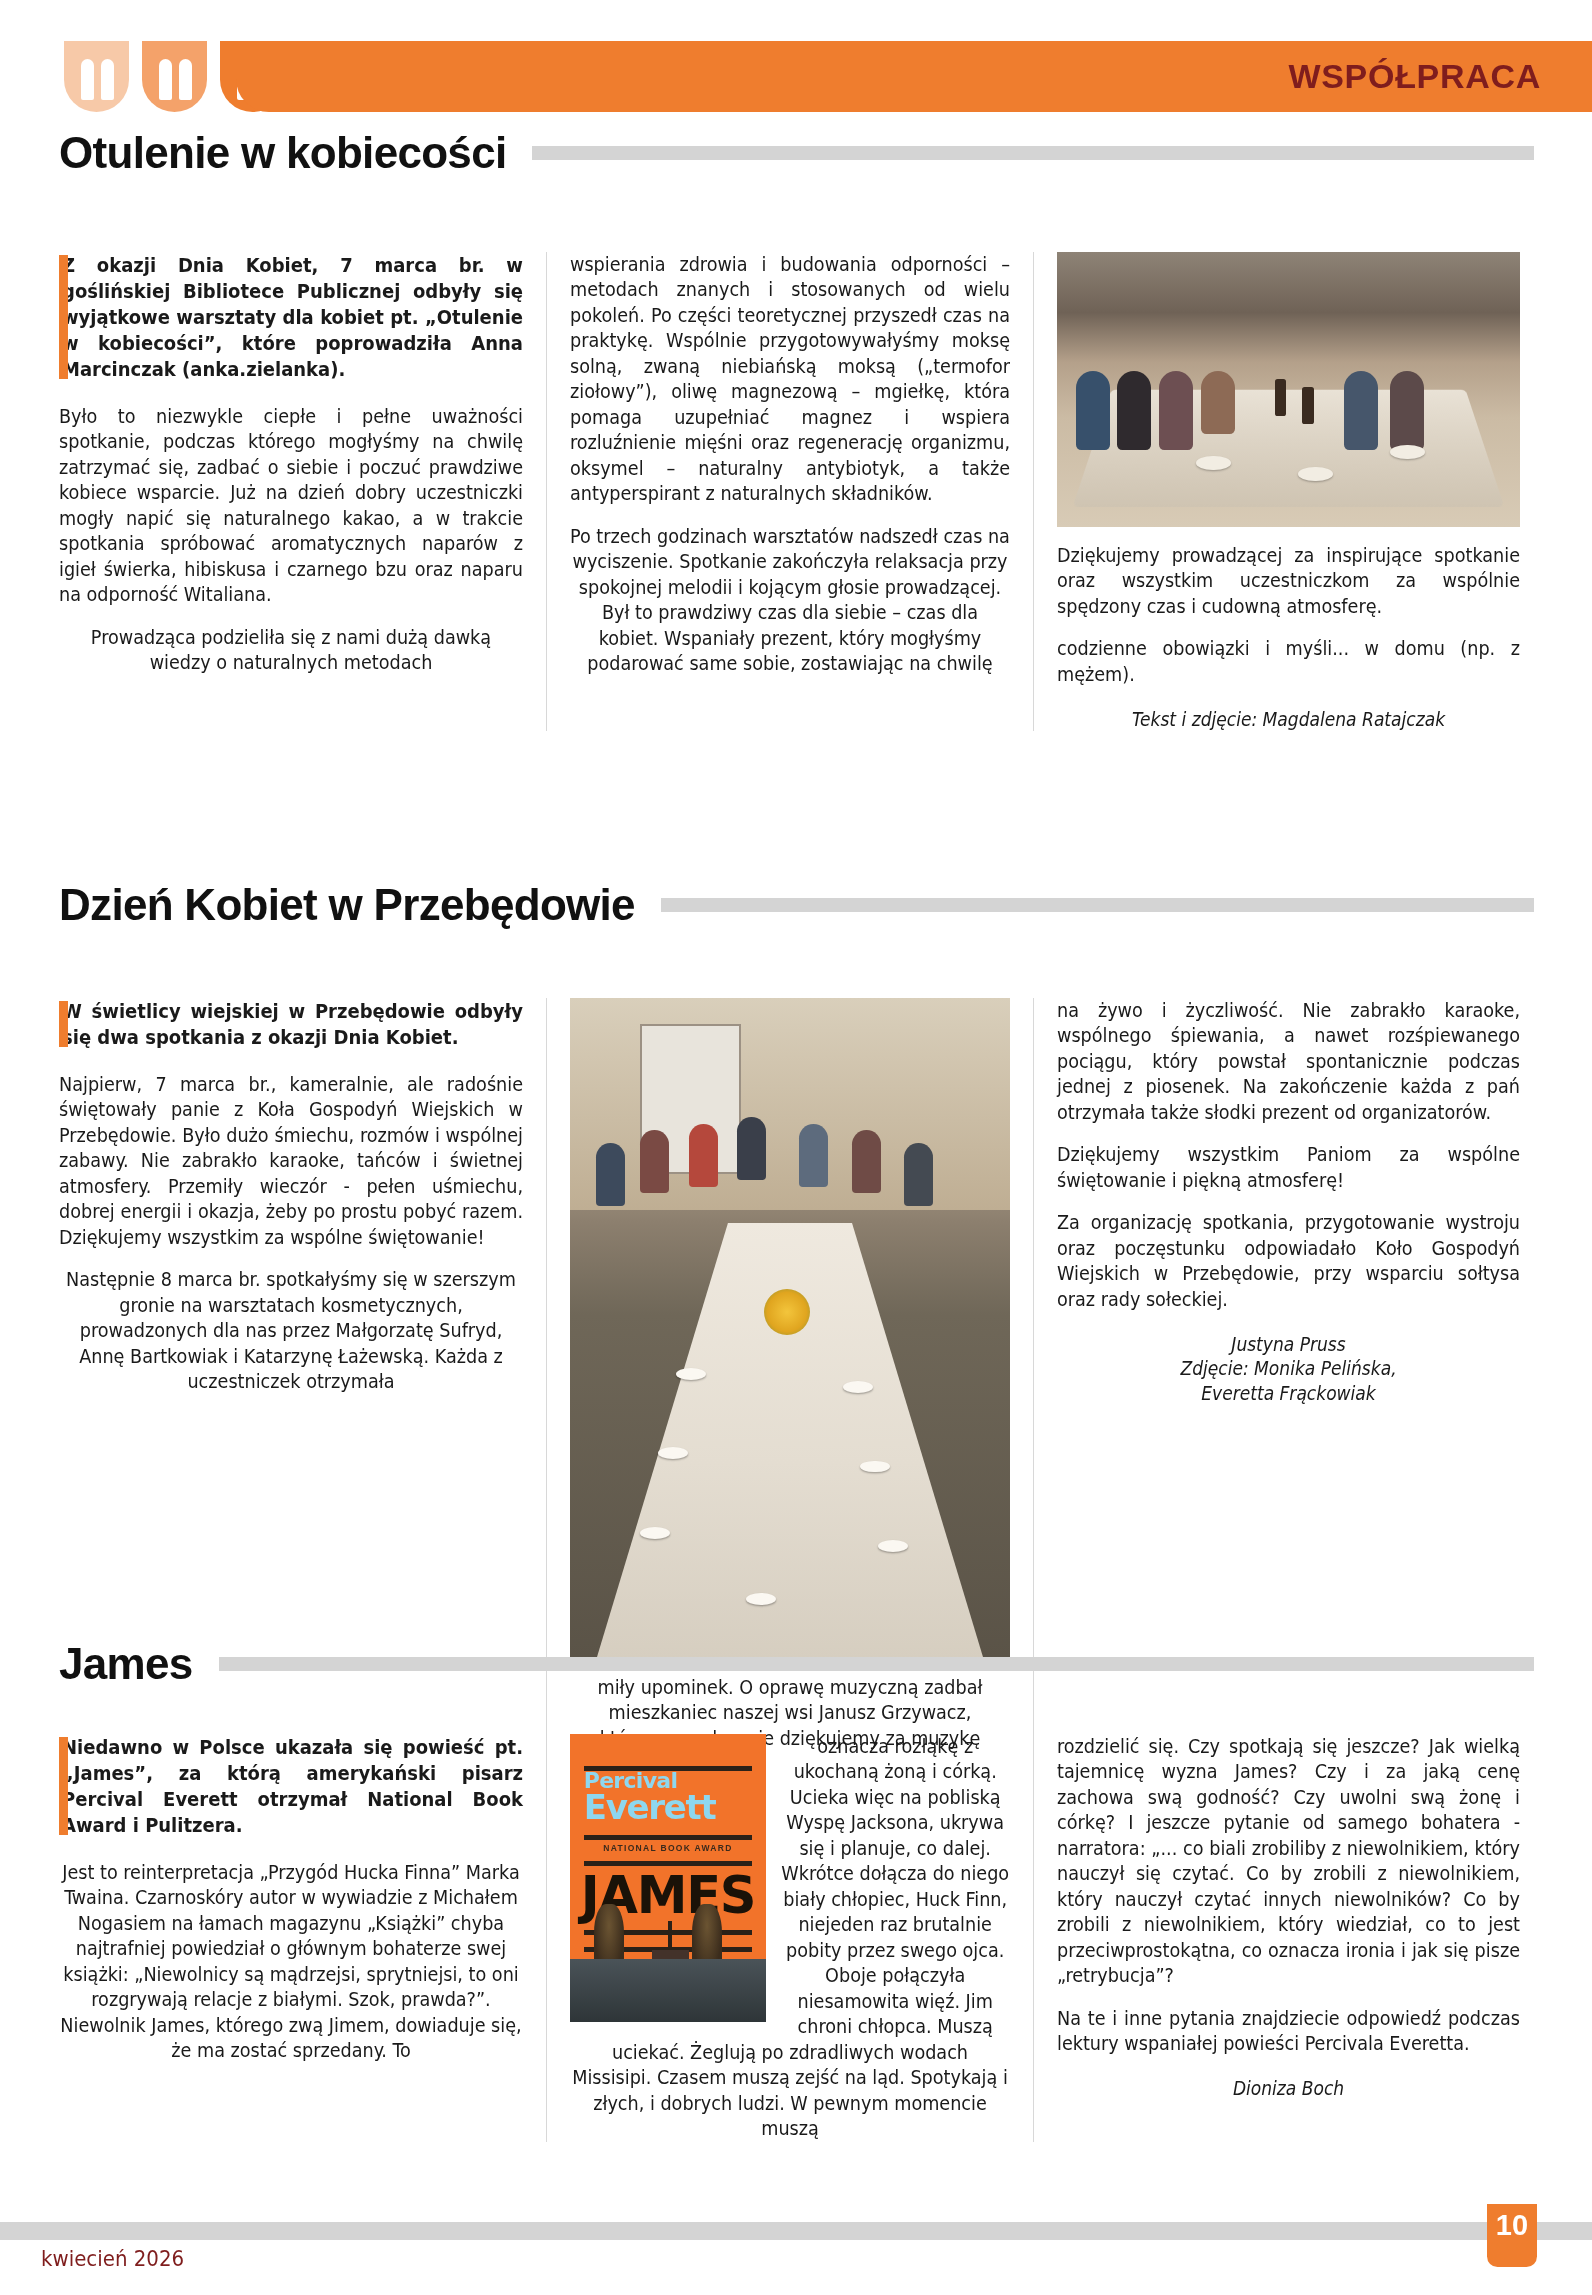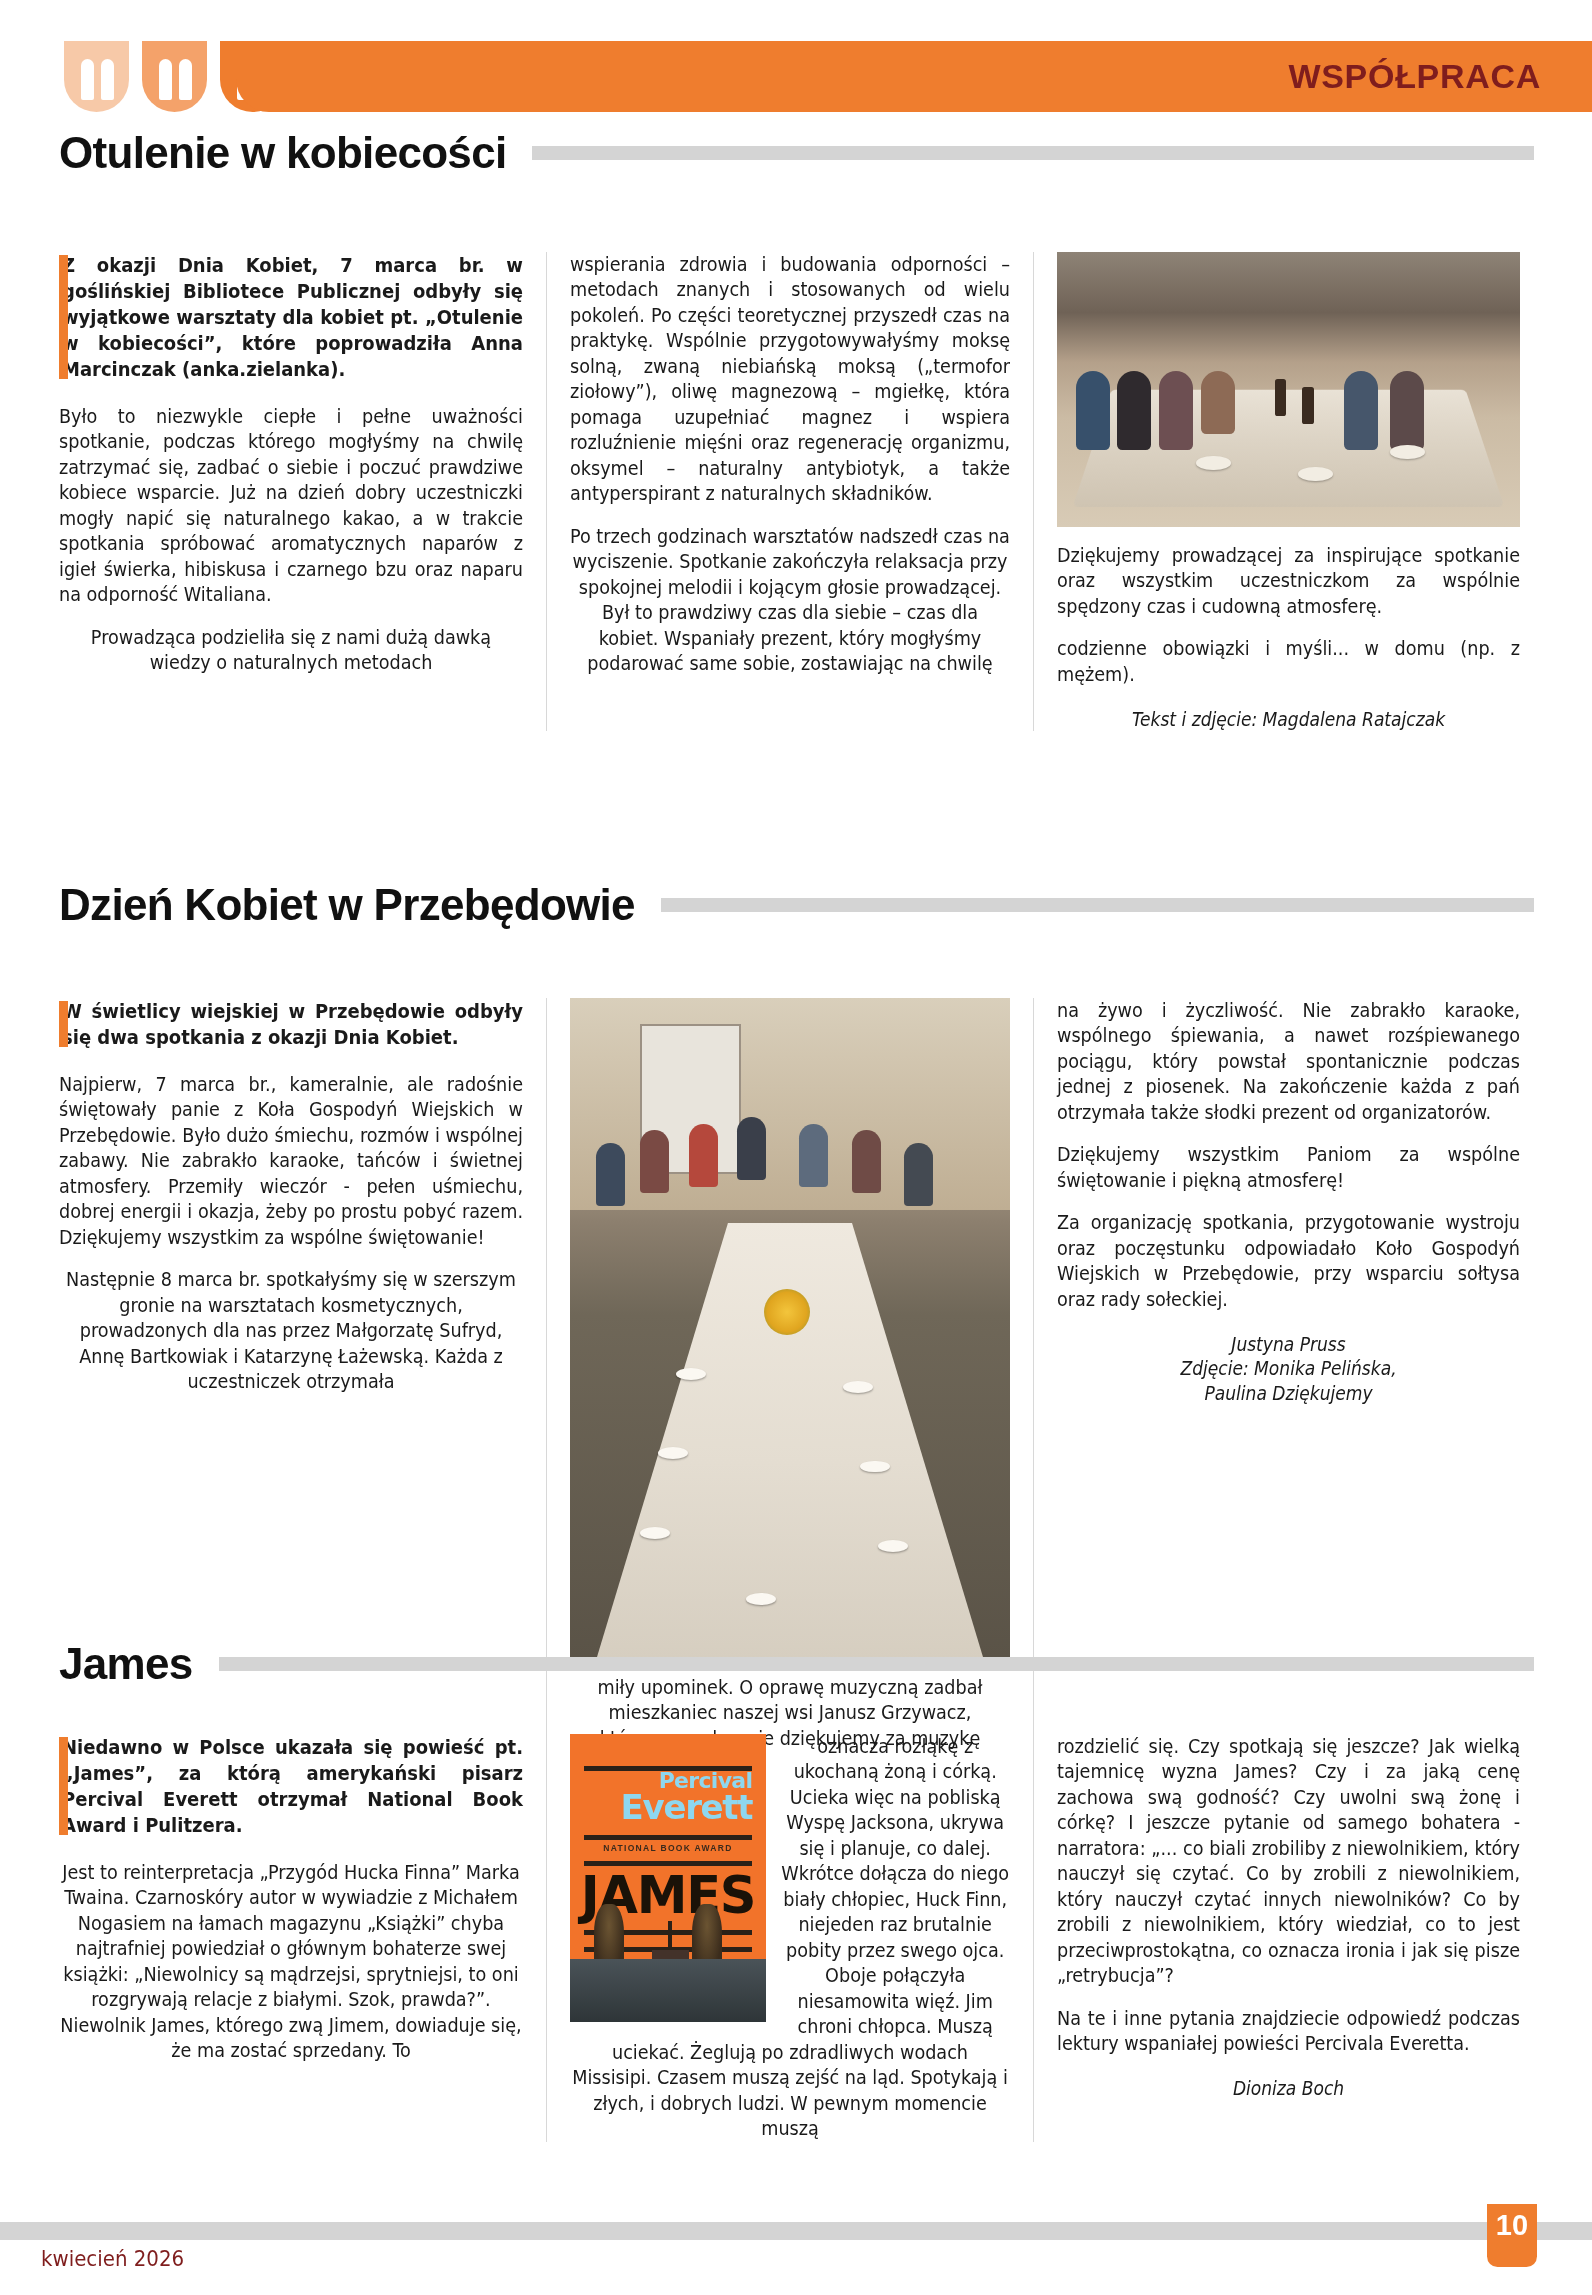--- a/index.html
+++ b/index.html
@@ -238,21 +238,21 @@
     position: absolute; left: 7%; width: 86%; height: 5.2px; background: #2b2118;
   }
   .bookcover .r1 { top: 11%; }
   .bookcover .r2 { top: 35%; }
   .bookcover .r3 { top: 44%; }
   .bookcover .r4 { top: 68%; }
   .bookcover .r5 { top: 74%; }
   .bookcover .author {
     position: absolute; left: 7%; right: 7%; top: 13%;
     color: #8ed7ef; font-weight: 700; line-height: .92;
-    text-align: right; font-family: "DejaVu Sans", sans-serif;
+    text-align: left; font-family: "DejaVu Sans", sans-serif;
   }
   .bookcover .author .a1 { font-size: 22px; display: block; letter-spacing: -0.7px; }
   .bookcover .author .a2 { font-size: 34px; display: block; letter-spacing: -1.3px; }
   .bookcover .award {
     position: absolute; left: 0; right: 0; top: 38%;
     text-align: center; color: #3b2a1c; font-size: 8.5px; letter-spacing: 1.3px;
     font-weight: 700;
   }
   .bookcover .title {
     position: absolute; left: 0; right: 0; top: 46%;
@@ -407,21 +407,21 @@
       <span class="plate" style="left:40%;top:90%;"></span>
     </div>
     <p>miły upominek. O oprawę muzyczną zadbał mieszkaniec naszej wsi Janusz Grzywacz, któremu serdecznie dziękujemy za muzykę</p>
   </div>
   <div class="col c3">
     <p>na żywo i życzliwość. Nie zabrakło karaoke, wspólnego śpiewania, a nawet rozśpiewanego pociągu, który powstał spontanicznie podczas jednej z piosenek. Na zakończenie każda z pań otrzymała także słodki prezent od organizatorów.</p>
     <p>Dziękujemy wszystkim Paniom za wspólne świętowanie i piękną atmosferę!</p>
     <p>Za organizację spotkania, przygotowanie wystroju oraz poczęstunku odpowiadało Koło Gospodyń Wiejskich w Przebędowie, przy wsparciu sołtysa oraz rady sołeckiej.</p>
     <p class="byline" style="white-space:pre-line;">Justyna Pruss
 Zdjęcie: Monika Pelińska,
-Paulina Dziękujemy</p>
+Everetta Frąckowiak</p>
   </div>
 </div>
 
 <div class="section-head" style="top:1642px;">
   <h2>James</h2>
   <div class="head-rule"></div>
 </div>
 
 <div class="cols" style="top:1734px;">
   <div class="col c1">

